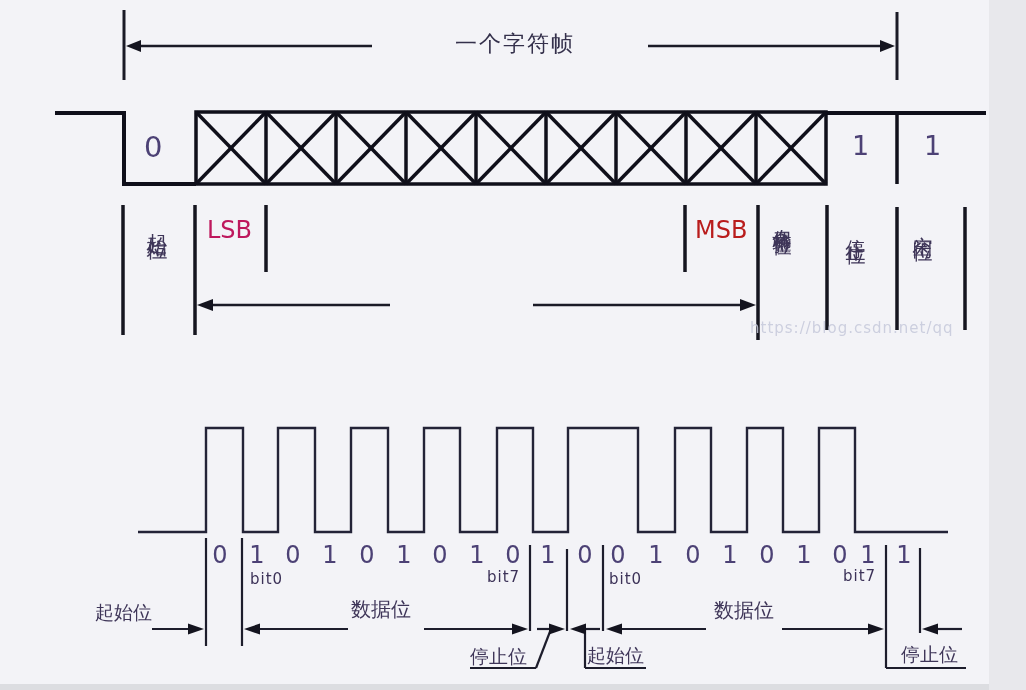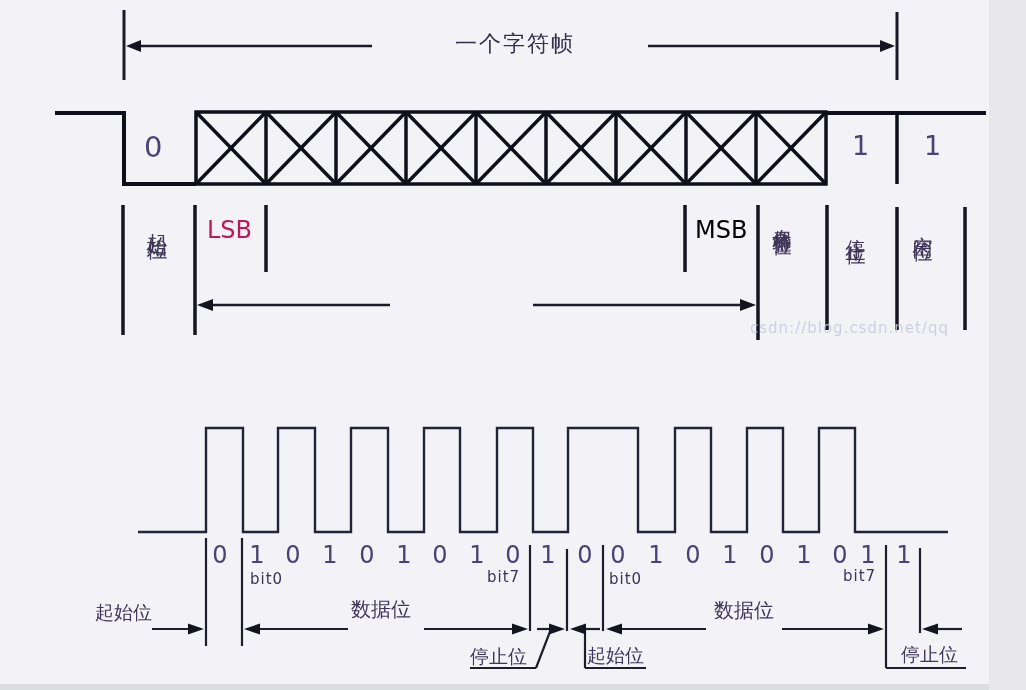--- a/index.html
+++ b/index.html
@@ -129,26 +129,26 @@
   </svg>
 
   <div class="lbl title" style="left:455px;top:32px;width:120px;text-align:center;">一个字符帧</div>
 
   <div class="lbl topdigit" style="left:144px;top:132px;font-size:29px;">0</div>
   <div class="lbl topdigit" style="left:852px;top:132px;">1</div>
   <div class="lbl topdigit" style="left:924px;top:132px;">1</div>
 
   <div class="lbl vert" style="left:146px;top:217px;font-size:21px;">起始位</div>
   <div class="lbl" style="left:207px;top:218px;font-size:24px;color:#be185d;">LSB</div>
-  <div class="lbl" style="left:695px;top:218px;font-size:24px;color:#000000;">MSB</div>
+  <div class="lbl" style="left:695px;top:218px;font-size:24px;color:#b91c1c;">MSB</div>
   <div class="lbl vert" style="left:772px;top:214px;font-size:19px;letter-spacing:2px;">奇偶检验位</div>
   <div class="lbl vert" style="left:845px;top:223px;font-size:20px;">停止位</div>
   <div class="lbl vert" style="left:912px;top:220px;font-size:20px;">空闲位</div>
 
-  <div class="watermark" style="left:750px;top:319px;">csdn://blog.csdn.net/qq</div>
+  <div class="watermark" style="left:750px;top:319px;">https://blog.csdn.net/qq</div>
 
 
   <div id="bits-row">
       <span class="digit" style="left: 207px; top: 541px;">0</span>
       <span class="digit" style="left: 244px; top: 541px;">1</span>
       <span class="digit" style="left: 280px; top: 541px;">0</span>
       <span class="digit" style="left: 317px; top: 541px;">1</span>
       <span class="digit" style="left: 354px; top: 541px;">0</span>
       <span class="digit" style="left: 391px; top: 541px;">1</span>
       <span class="digit" style="left: 427px; top: 541px;">0</span>

